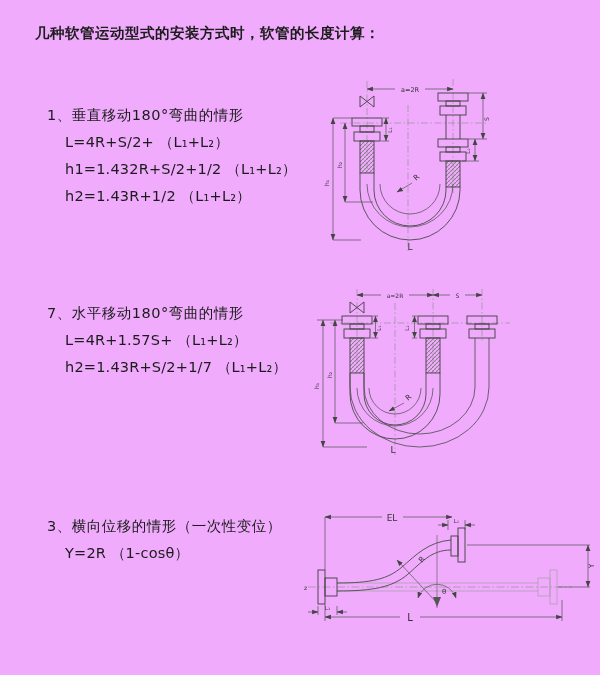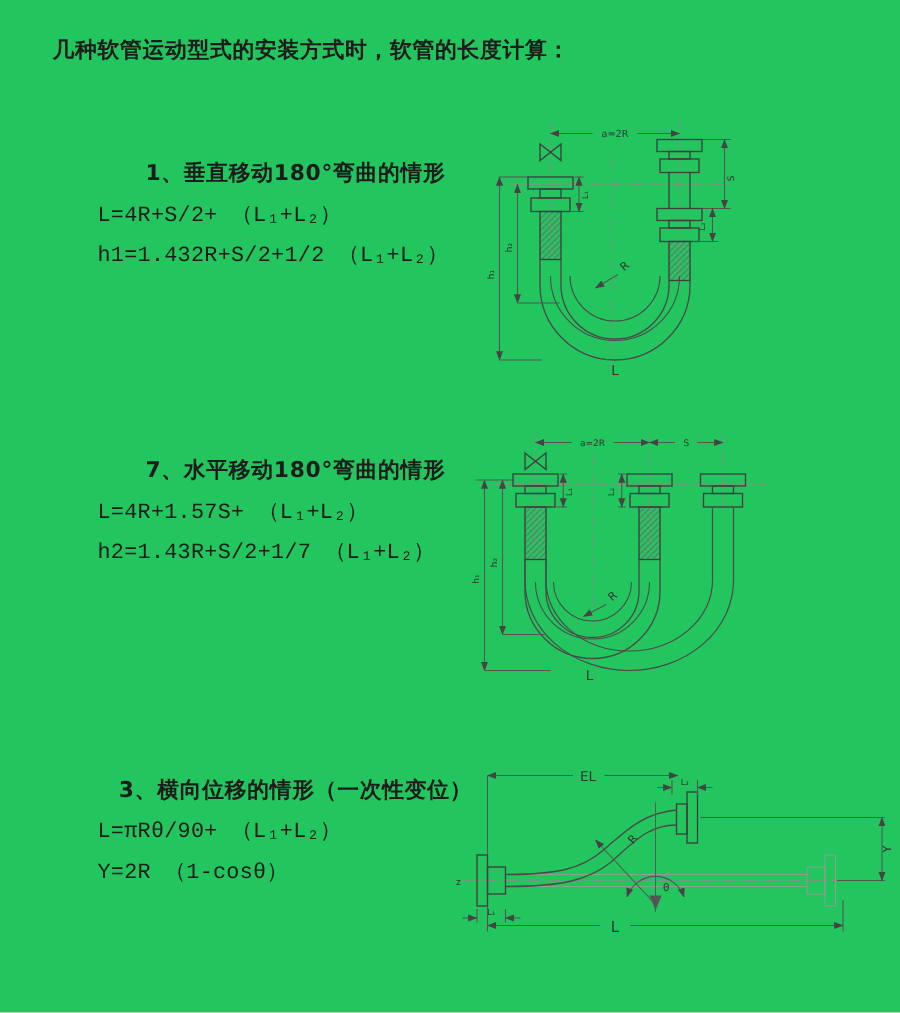--- a/index.html
+++ b/index.html
@@ -1,21 +1,21 @@
 <!DOCTYPE html>
 <html><head>
 <meta charset="utf-8">
 <style>
   html,body{margin:0;padding:0;background:#fff;}
   body{font-family:"DejaVu Sans","Liberation Sans",sans-serif;color:#1c1c1c;}
-  .page{position:relative;width:600px;height:675px;background:#22c55e;overflow:hidden;}
+  .page{position:relative;width:600px;height:675px;background:#f0abfc;overflow:hidden;}
   .doc-title{position:absolute;left:35px;top:24px;font-size:14.5px;font-weight:bold;letter-spacing:0.5px;}
   .section{position:absolute;width:300px;}
-  .sec-heading{font-size:14.5px;font-weight:bold;letter-spacing:0.5px;white-space:nowrap;text-align:center;}
-  .formula{font-size:14.5px;margin:8px 0 0 18px;white-space:nowrap;letter-spacing:0.2px;font-family:Liberation Mono, monospace;}
+  .sec-heading{font-size:14.5px;font-weight:normal;letter-spacing:0.5px;white-space:nowrap;}
+  .formula{font-size:14.5px;margin:8px 0 0 18px;white-space:nowrap;letter-spacing:0.2px;}
   #sec1{left:47px;top:106px;}
   #sec2{left:47px;top:304px;}
   #sec3{left:47px;top:517px;}
   .diag{position:absolute;}
   #diag1{left:315px;top:75px;}
   #diag2{left:305px;top:283px;}
   #diag3{left:300px;top:500px;}
   svg{display:block;}
   svg text{font-family:"DejaVu Sans","Liberation Sans",sans-serif;fill:#333;}
 </style>
@@ -23,31 +23,31 @@
 <body>
 
 <div class="page">
 
   <div class="doc-title">几种软管运动型式的安装方式时，软管的长度计算：</div>
 
   <div class="section" id="sec1">
     <div class="sec-heading">1、垂直移动180°弯曲的情形</div>
     <div class="formula">L=4R+S/2+ （L₁+L₂）</div>
     <div class="formula">h1=1.432R+S/2+1/2 （L₁+L₂）</div>
+    <div class="formula">h2=1.43R+1/2 （L₁+L₂）</div>
   </div>
 
   <div class="section" id="sec2">
     <div class="sec-heading">7、水平移动180°弯曲的情形</div>
     <div class="formula">L=4R+1.57S+ （L₁+L₂）</div>
     <div class="formula">h2=1.43R+S/2+1/7 （L₁+L₂）</div>
   </div>
 
   <div class="section" id="sec3">
     <div class="sec-heading">3、横向位移的情形（一次性变位）</div>
-    <div class="formula">L=πRθ/90+ （L₁+L₂）</div>
     <div class="formula">Y=2R （1-cosθ）</div>
   </div>
 
   <svg id="diag1" class="diag" width="285" height="180" viewBox="0 0 285 180">
     <defs>
       <pattern id="hb1" width="4" height="4" patternUnits="userSpaceOnUse">
         <path d="M0,4 L4,0" stroke="#555" stroke-width="0.6"></path>
         <path d="M0,0 L4,4" stroke="#999" stroke-width="0.4"></path>
       </pattern>
       <marker id="ar1" viewBox="0 0 8 8" refX="7.5" refY="4" markerWidth="9" markerHeight="9" orient="auto-start-reverse">

